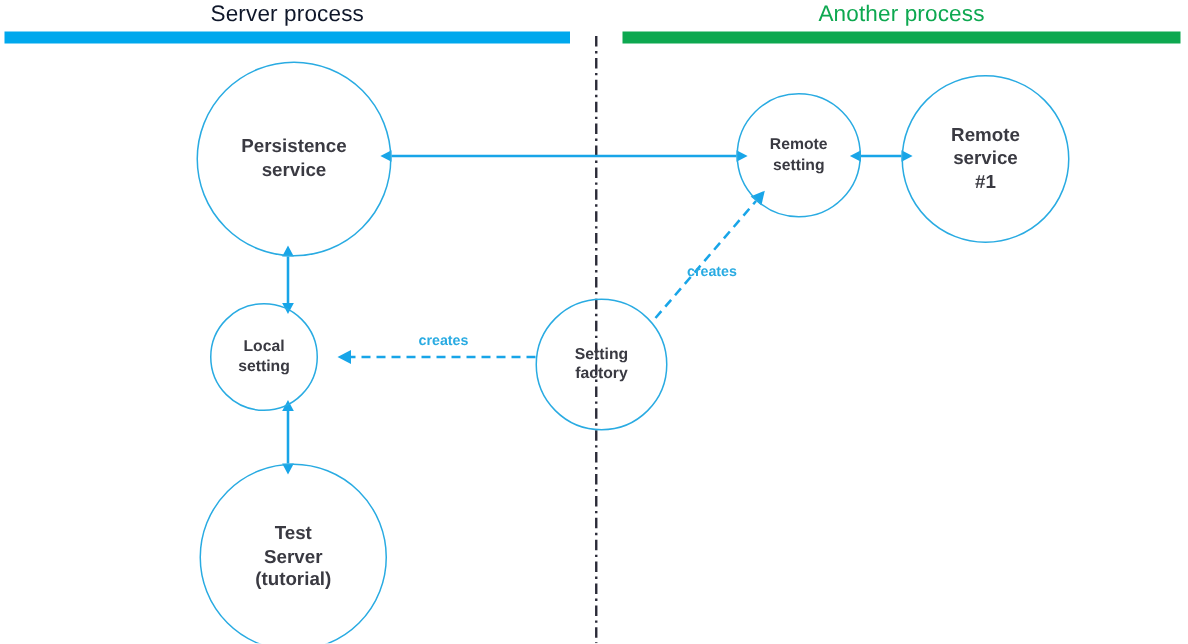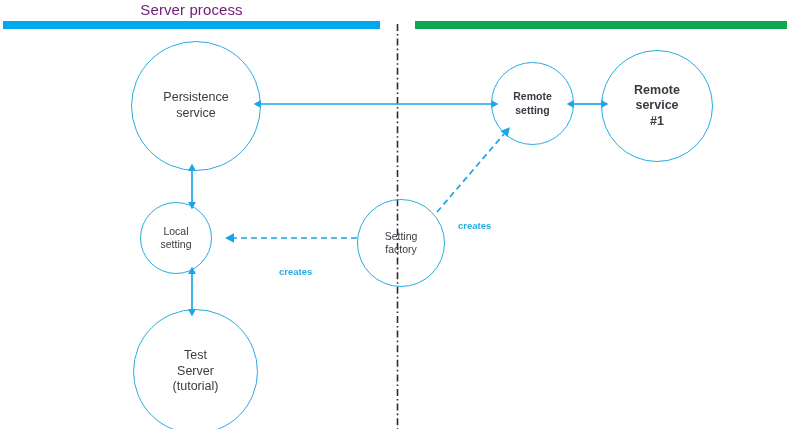--- a/index.html
+++ b/index.html
@@ -22,21 +22,21 @@
     position: absolute;
     font-size: 15px;
     letter-spacing: 0.1px;
     white-space: nowrap;
     text-align: center;
   }
   #server-lane-title {
     left: 3px;
     top: 1px;
     width: 377px;
-    color: #701a75;
+    color: #0f172a;
   }
   #another-lane-title {
     left: 415px;
     top: 1px;
     width: 372px;
     color: #0DA850;
   }
   .lane-bar {
     position: absolute;
     height: 8px;
@@ -72,21 +72,21 @@
     box-sizing: border-box;
   }
   .node-label {
     text-align: center;
     color: #3A3A42;
     line-height: 1.25;
     pointer-events: none;
     white-space: pre-line;
     font-weight: bold;
   }
-  .bold-label { font-weight: normal; }
+  .bold-label { font-weight: bold; }
 
   #node-persistence { left: 131px; top: 41px; width: 130px; height: 130px; }
   #node-persistence .node-label { font-size: 12.5px; }
 
   #node-local { left: 140px; top: 202px; width: 72px; height: 72px; }
   #node-local .node-label { font-size: 10.5px; }
 
   #node-test { left: 133px; top: 309px; width: 125px; height: 125px; }
   #node-test .node-label { font-size: 12.5px; }
 
@@ -99,33 +99,33 @@
   #node-remote-service { left: 601px; top: 50px; width: 112px; height: 112px; }
   #node-remote-service .node-label { font-size: 12.5px; }
 
   
   .edge-label {
     position: absolute;
     color: #29ABE2;
     font-size: 9.5px;
     font-weight: bold;
     white-space: nowrap;
-    margin-top: 44px;
   }
   #creates-local-label { left: 279px; top: 222px; }
   #creates-remote-label { left: 458px; top: 176px; }
 </style>
 </head>
 <body>
 
 <div id="canvas">
 
   <div id="server-lane-title" class="lane-title">Server process</div>
   <div id="server-lane-bar" class="lane-bar"></div>
 
+  <div id="another-lane-title" class="lane-title">Another process</div>
   <div id="another-lane-bar" class="lane-bar"></div>
 
   <svg id="connectors" viewBox="0 0 792 429" xmlns="http://www.w3.org/2000/svg">
     <defs>
       <marker id="ah-start" markerWidth="9" markerHeight="9" refX="8" refY="4.5" orient="auto" markerUnits="userSpaceOnUse">
         <path d="M8,0.6 L0.6,4.5 L8,8.4 Z" fill="#18A5E8"></path>
       </marker>
       <marker id="ah-end" markerWidth="9" markerHeight="9" refX="1" refY="4.5" orient="auto" markerUnits="userSpaceOnUse">
         <path d="M1,0.6 L8.4,4.5 L1,8.4 Z" fill="#18A5E8"></path>
       </marker>

